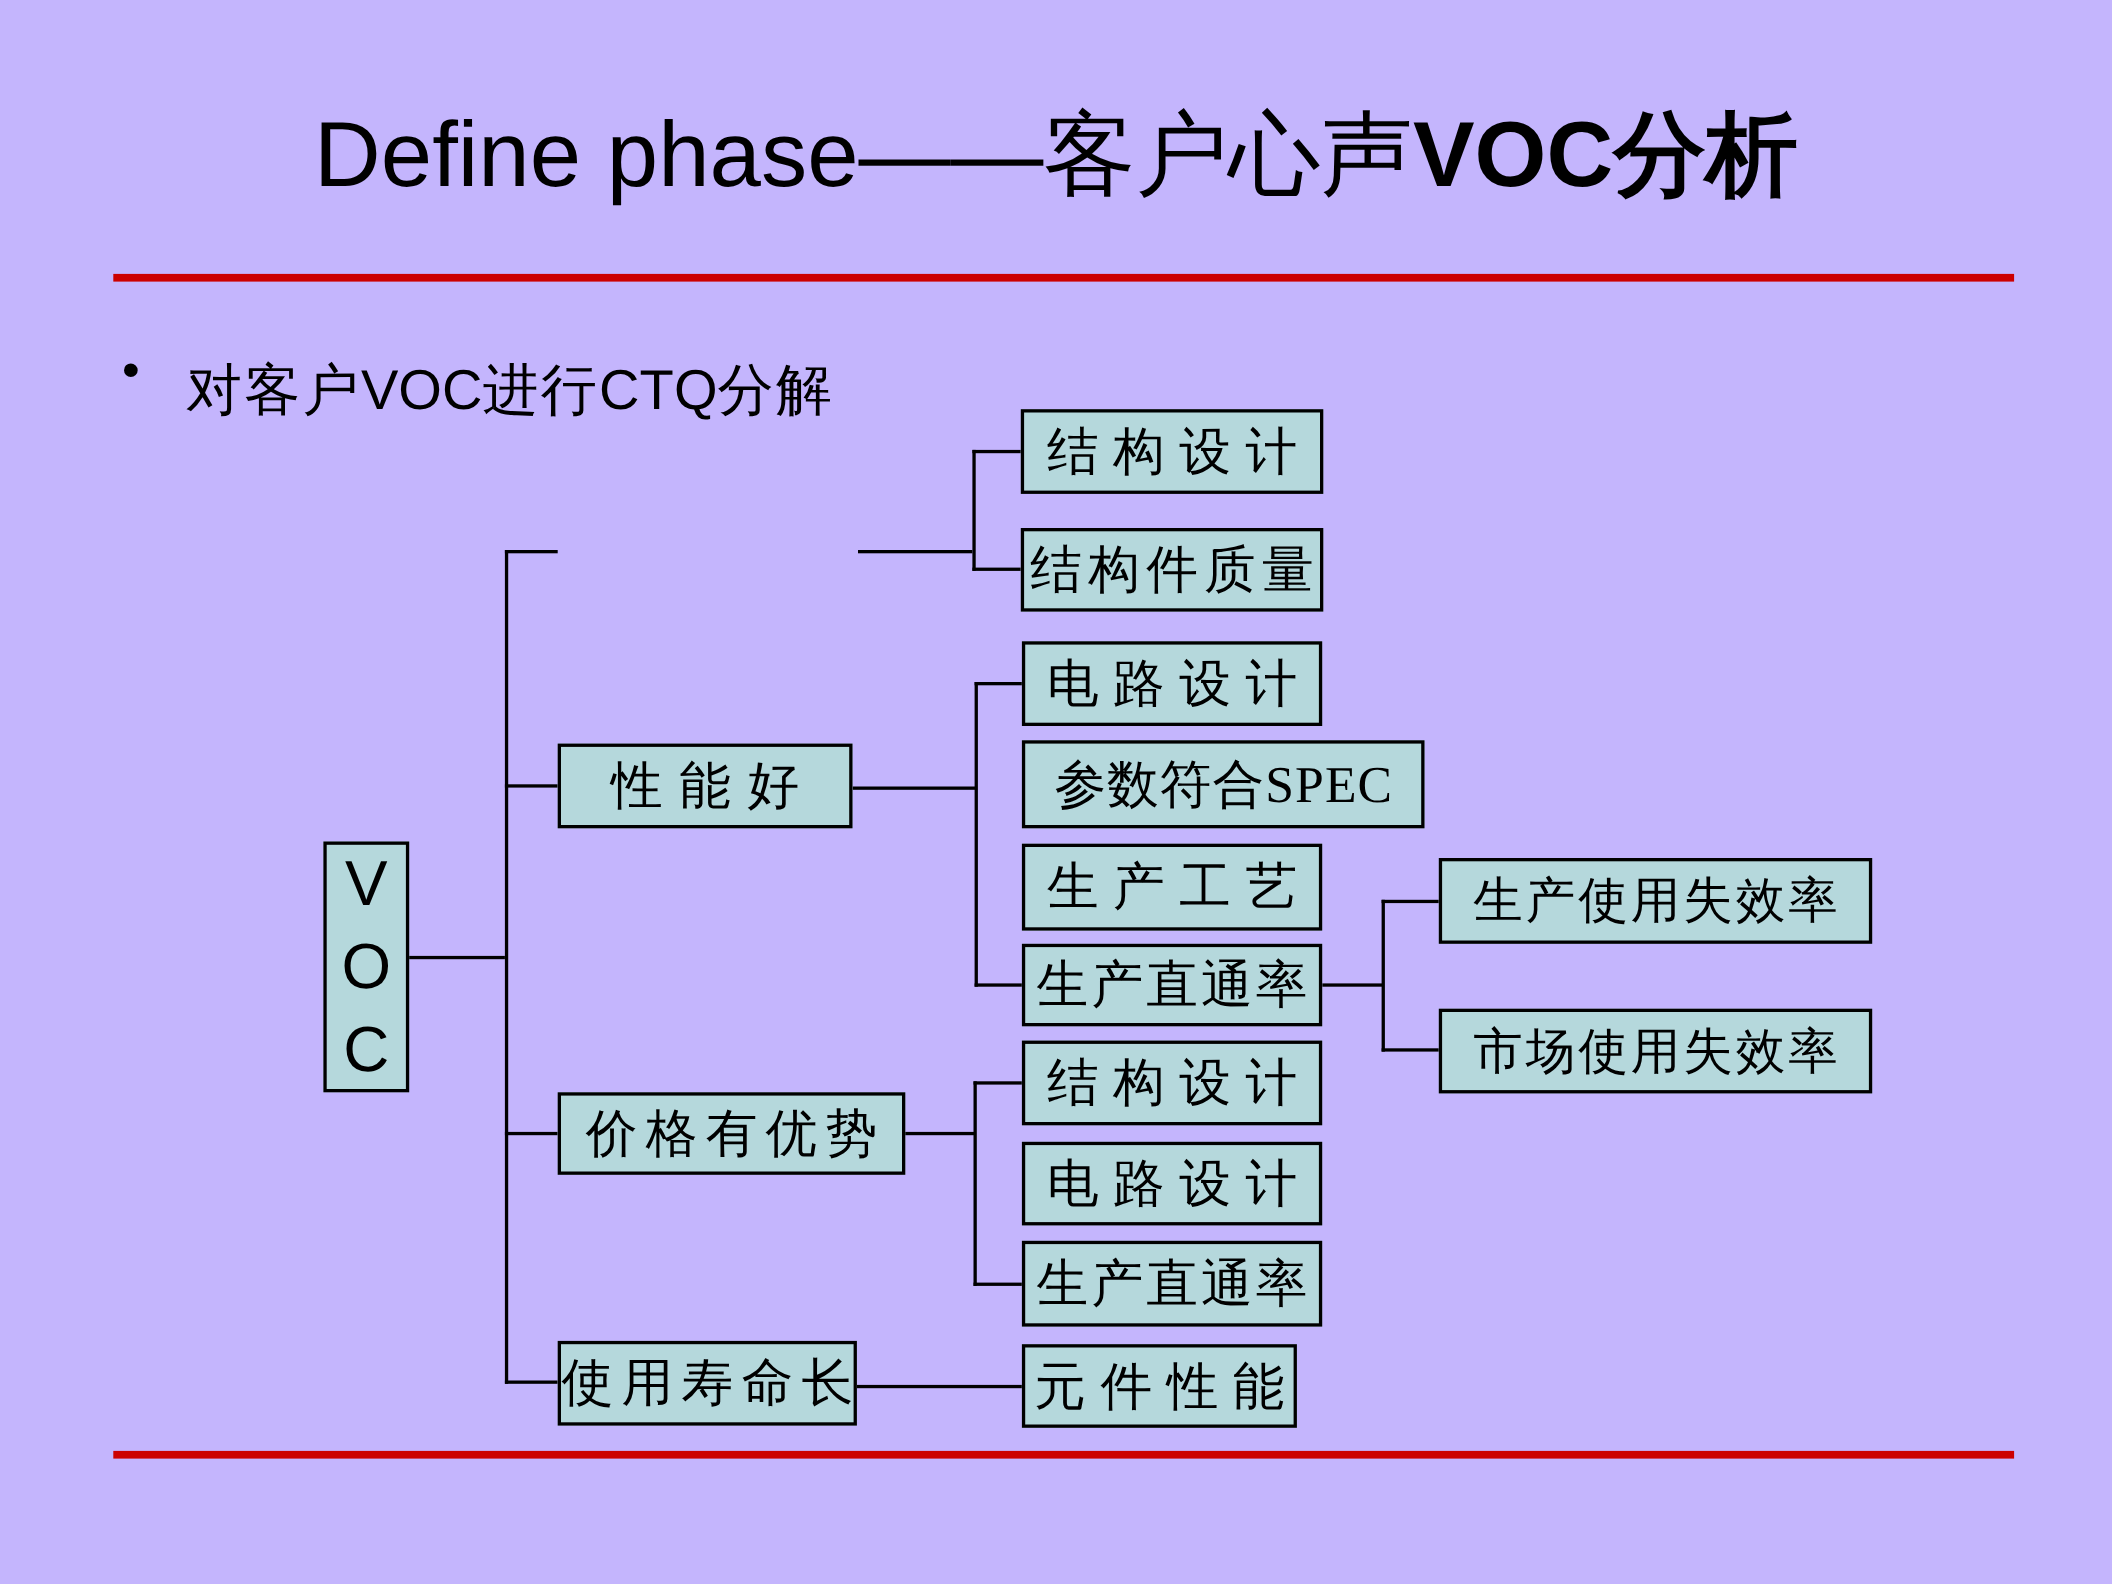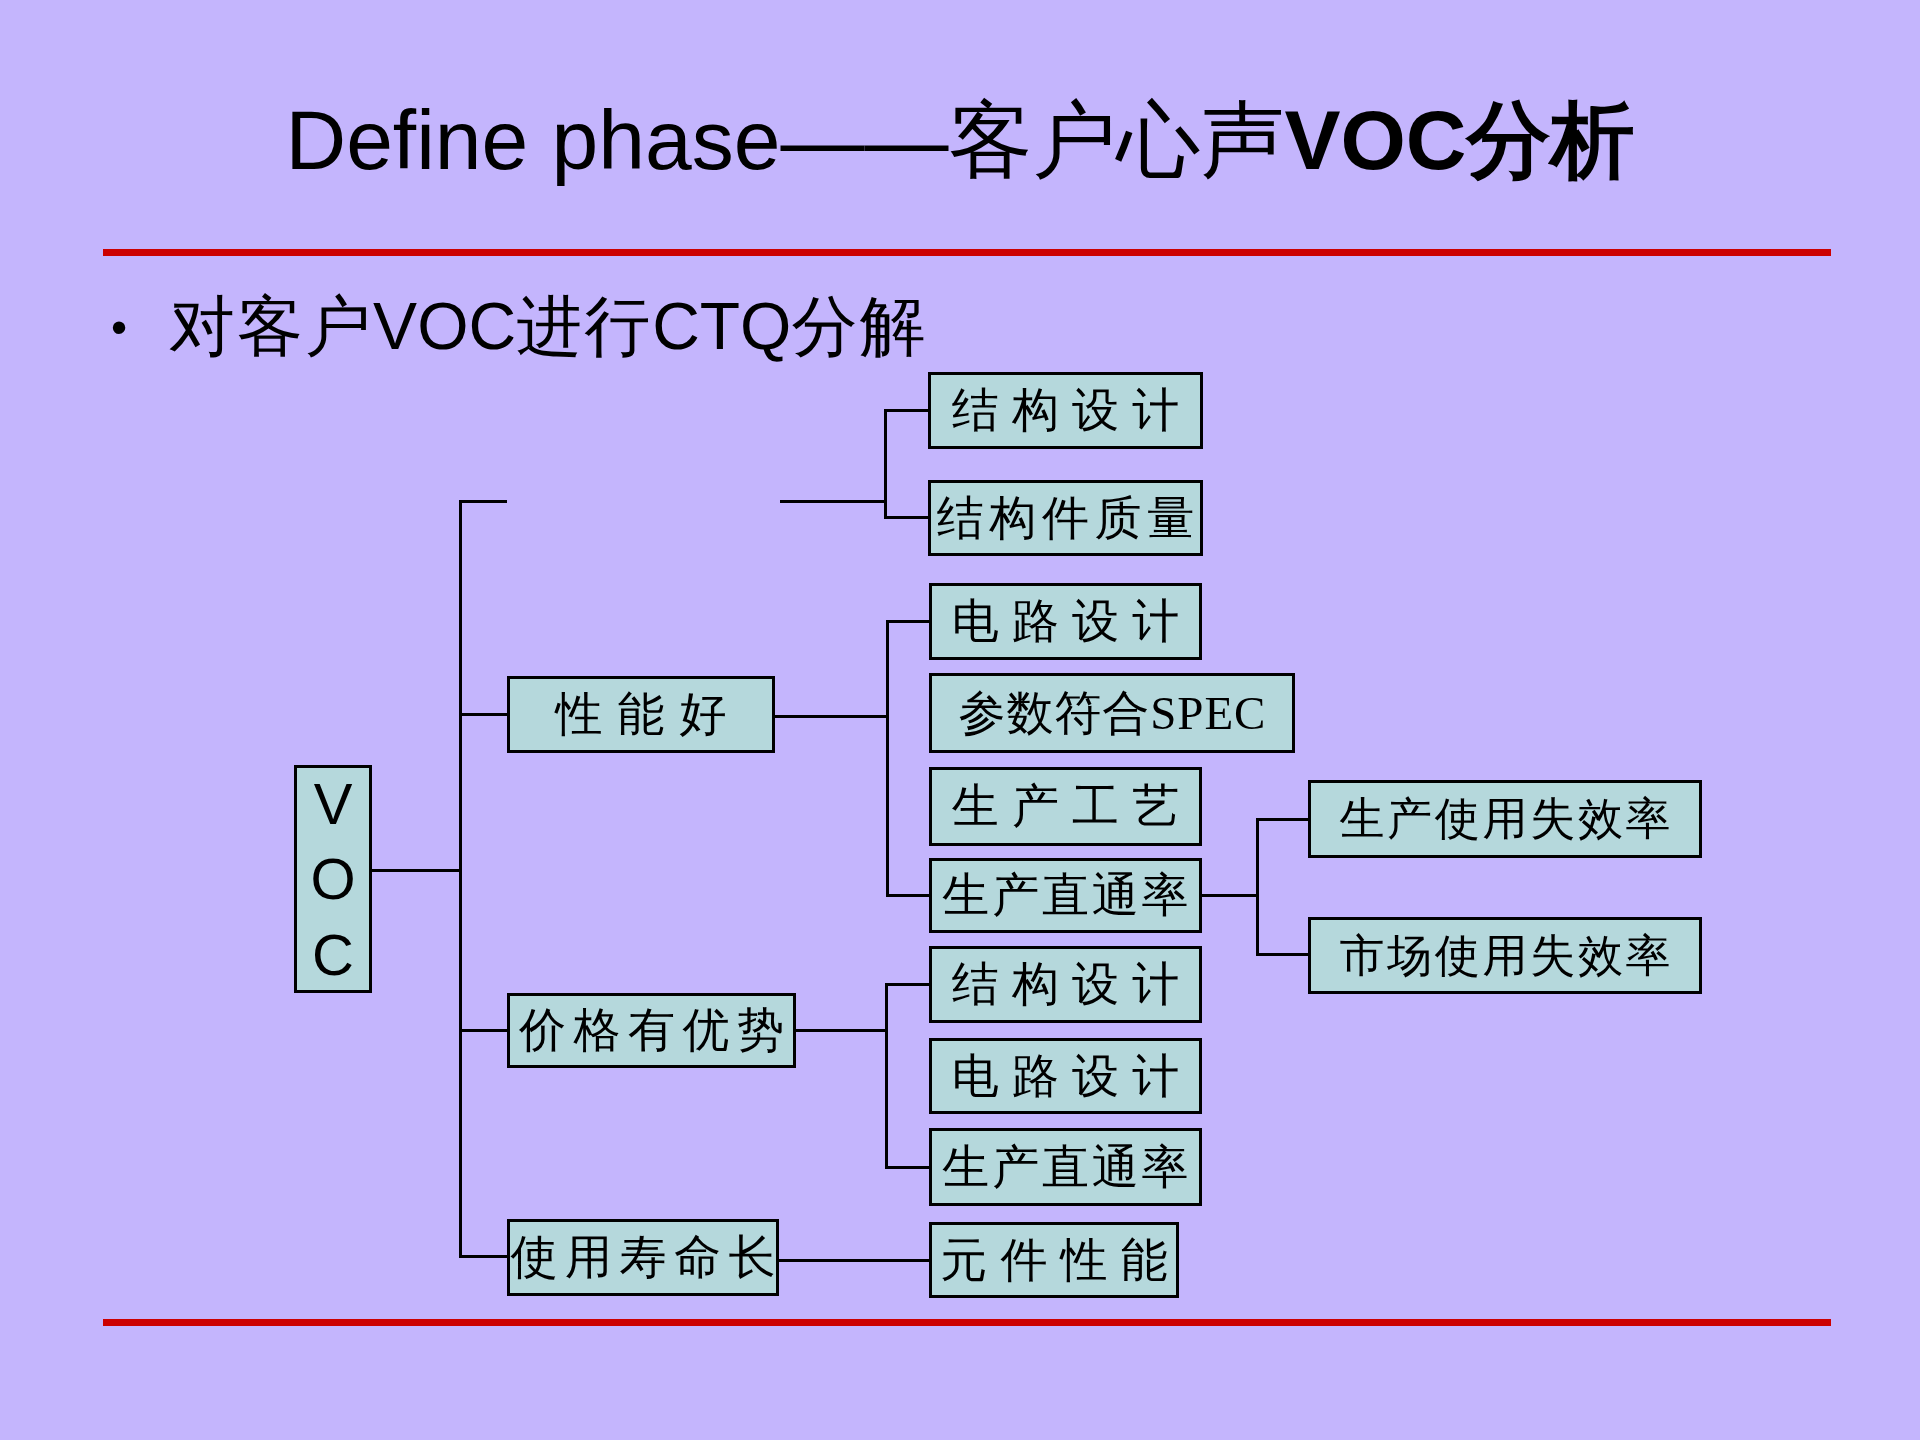--- a/index.html
+++ b/index.html
@@ -33,22 +33,23 @@
     position:absolute;left:103px;top:282px;width:1600px;
     display:flex;align-items:center;
     color:#000;
   }
   .bullet-marker{
     font-size:46px;
     margin-left:8px;margin-right:42px;
     font-family:"Liberation Sans",sans-serif;
   }
   .bullet-text{
-    font-size:66px;letter-spacing:2px;white-space:nowrap;
+    font-size:51px;letter-spacing:2px;white-space:nowrap;
     font-family:"Liberation Serif","DejaVu Serif",serif;
+    margin-top:39px;
   }
   .bullet-text .latin{
     font-family:"Liberation Sans","DejaVu Sans",sans-serif;
     letter-spacing:0;
   }
   .diagram{position:absolute;left:0;top:0;width:1920px;height:1440px;}
   .node{
     position:absolute;
     box-sizing:border-box;
     background:var(--box-fill);
@@ -108,21 +109,21 @@
       <div class="cline" style="left: 885px; top: 983px; width: 3px; height: 186px;"></div>
       <div class="cline" style="left: 885px; top: 983px; width: 44px; height: 3px;"></div>
       <div class="cline" style="left: 885px; top: 1166px; width: 44px; height: 3px;"></div>
       <div class="cline" style="left: 779px; top: 1259px; width: 150px; height: 3px;"></div>
       <div class="node vertical" style="left: 294px; top: 765px; width: 78px; height: 228px; font-size: 58px;">
         <span>V</span>
         <span>O</span>
         <span>C</span>
       </div>
       <div class="node" style="left: 507px; top: 676px; width: 268px; height: 77px; font-size: 47px; letter-spacing: 0.32em; text-indent: 0.32em;">性能好</div>
-      <div class="node" style="left: 507px; top: 993px; width: 289px; height: 75px; font-size: 47px; letter-spacing: 0.16em; text-indent: 0.16em;">价格有优势</div>
+      <div class="node" style="left: 507px; top: 993px; width: 316px; height: 75px; font-size: 47px; letter-spacing: 0.16em; text-indent: 0.16em;">价格有优势</div>
       <div class="node" style="left: 507px; top: 1219px; width: 272px; height: 77px; font-size: 47px; letter-spacing: 0.16em; text-indent: 0.16em;">使用寿命长</div>
       <div class="node" style="left: 928px; top: 372px; width: 275px; height: 77px; font-size: 47px; letter-spacing: 0.28em; text-indent: 0.28em;">结构设计</div>
       <div class="node" style="left: 928px; top: 480px; width: 275px; height: 76px; font-size: 47px; letter-spacing: 0.12em; text-indent: 0.12em;">结构件质量</div>
       <div class="node" style="left: 929px; top: 583px; width: 273px; height: 77px; font-size: 47px; letter-spacing: 0.28em; text-indent: 0.28em;">电路设计</div>
       <div class="node" style="left: 929px; top: 673px; width: 366px; height: 80px; font-size: 47px; letter-spacing: 0.02em; text-indent: 0.02em;">参数符合SPEC</div>
       <div class="node" style="left: 929px; top: 767px; width: 273px; height: 79px; font-size: 47px; letter-spacing: 0.28em; text-indent: 0.28em;">生产工艺</div>
       <div class="node" style="left: 929px; top: 858px; width: 273px; height: 75px; font-size: 47px; letter-spacing: 0.06em; text-indent: 0.06em;">生产直通率</div>
       <div class="node" style="left: 1308px; top: 780px; width: 394px; height: 78px; font-size: 45px; letter-spacing: 0.06em; text-indent: 0.06em;">生产使用失效率</div>
       <div class="node" style="left: 1308px; top: 917px; width: 394px; height: 77px; font-size: 45px; letter-spacing: 0.06em; text-indent: 0.06em;">市场使用失效率</div>
       <div class="node" style="left: 929px; top: 946px; width: 273px; height: 77px; font-size: 47px; letter-spacing: 0.28em; text-indent: 0.28em;">结构设计</div>

